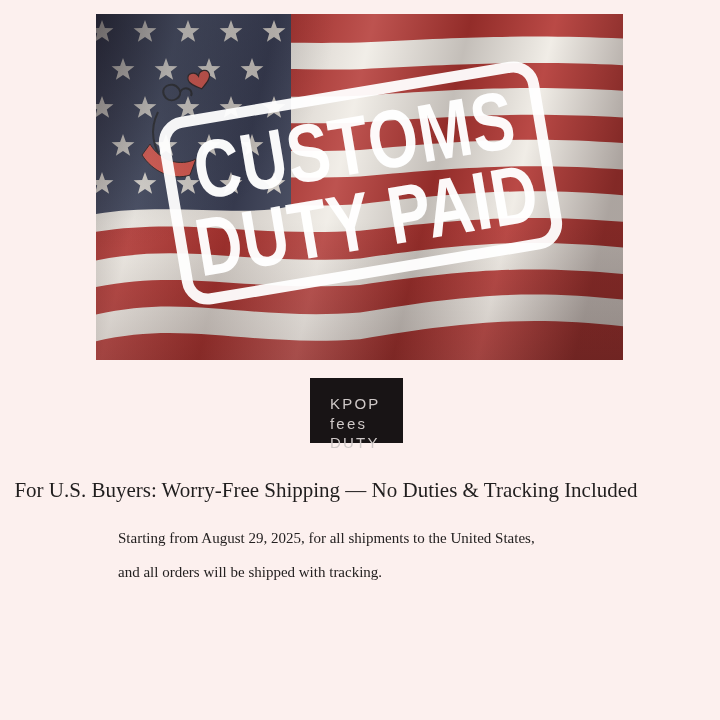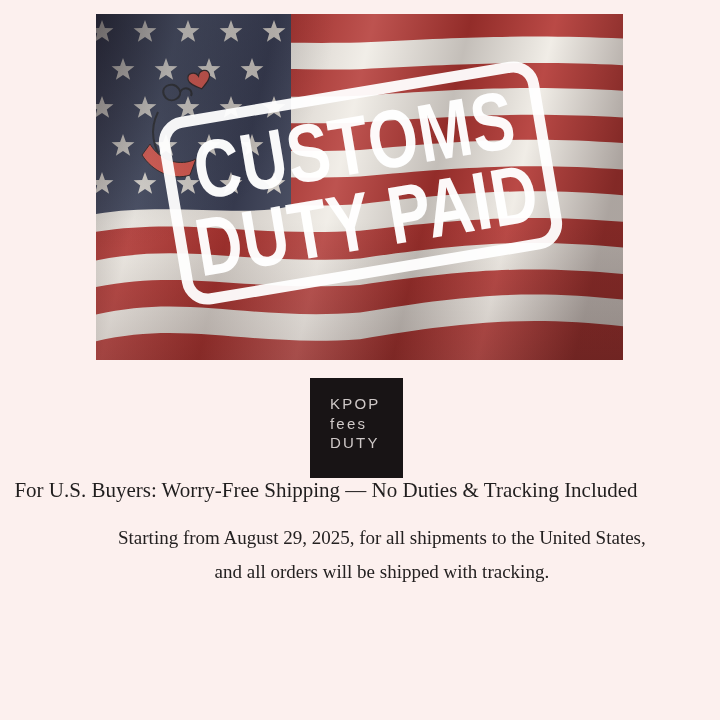--- a/index.html
+++ b/index.html
@@ -34,32 +34,32 @@
     display:flex; flex-direction:column; align-items:center; justify-content:center;
     z-index:3;
   }
   .stamp-line{
     font-family:"Liberation Sans", sans-serif; font-weight:700;
     font-size:82px; line-height:76px; color:rgba(255,255,255,.97);
     transform:scaleX(.78); white-space:nowrap; letter-spacing:1px;
   }
   
   .logo{
-    position:absolute; left:310px; top:378px; width:93px; height:100px;
+    position:absolute; left:310px; top:378px; width:93px; height:65px;
     background:#181415; box-sizing:border-box; padding:16px 0 0 20px;
     font-family:"Liberation Sans", sans-serif; font-weight:300;
     font-size:15px; line-height:19.5px; letter-spacing:2.2px; color:#cfc9c8;
   }
   
   .headline{
     position:absolute; left:0; top:478px; width:652px; text-align:center;
     font-size:21px; color:#201e1e;
   }
   .para{position:absolute; left:118px; color:#242121;}
-  .para1{top:521px; font-size:19px; line-height:34px;text-align:center;}
+  .para1{top:521px; font-size:15px; line-height:34px;}
   .para2{top:645px; font-size:16.5px; line-height:32px;}
 </style>
 </head>
 <body>
 
 <div class="page">
 
   <div class="flag">
     <svg class="flag-svg" width="527" height="346" viewBox="0 0 527 346">
 

